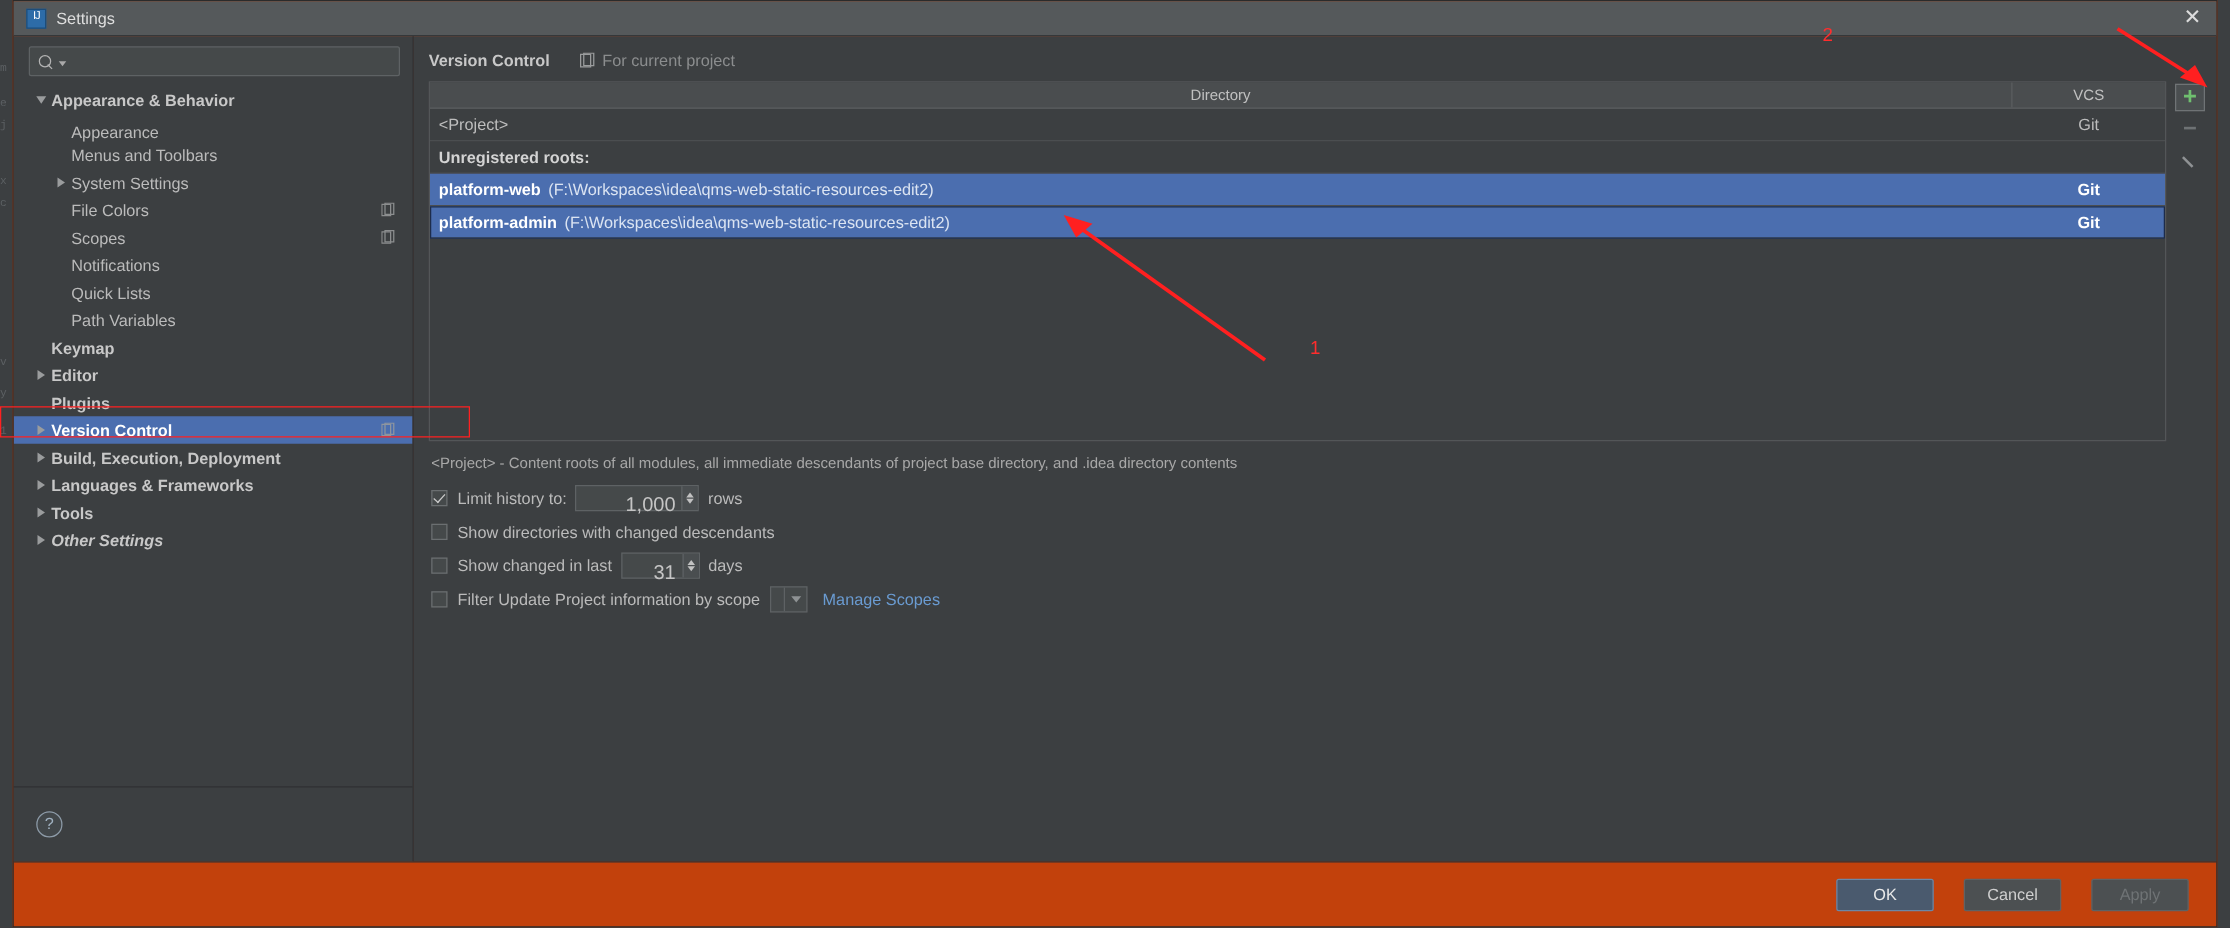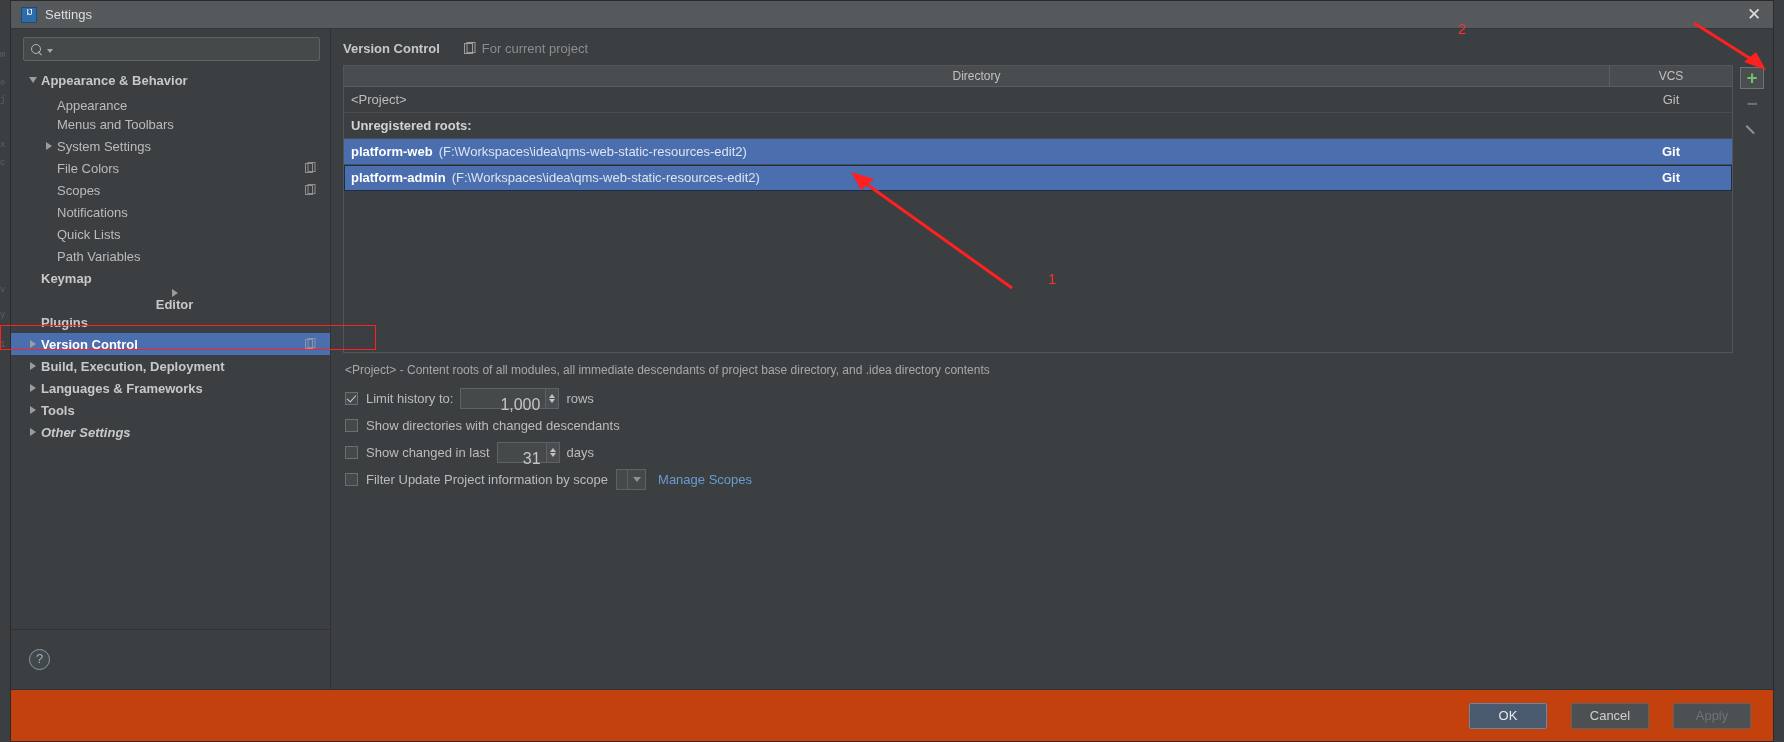--- a/index.html
+++ b/index.html
@@ -407,21 +407,21 @@
               <span class="label">Quick Lists</span>
             </div>
             <div class="tree-row" style="padding-left: 30px;">
               <span class="twisty"></span>
               <span class="label">Path Variables</span>
             </div>
             <div class="tree-row bold" style="padding-left: 14px;">
               <span class="twisty"></span>
               <span class="label">Keymap</span>
             </div>
-            <div class="tree-row bold" style="padding-left: 14px; flex-direction: column;">
+            <div class="tree-row bold" style="padding-left: 14px;">
               <span class="twisty">
                 <span class="tw-right"></span>
               </span>
               <span class="label">Editor</span>
             </div>
             <div class="tree-row bold" style="padding-left: 14px;">
               <span class="twisty"></span>
               <span class="label">Plugins</span>
             </div>
             <div class="tree-row bold selected" style="padding-left: 14px;">

